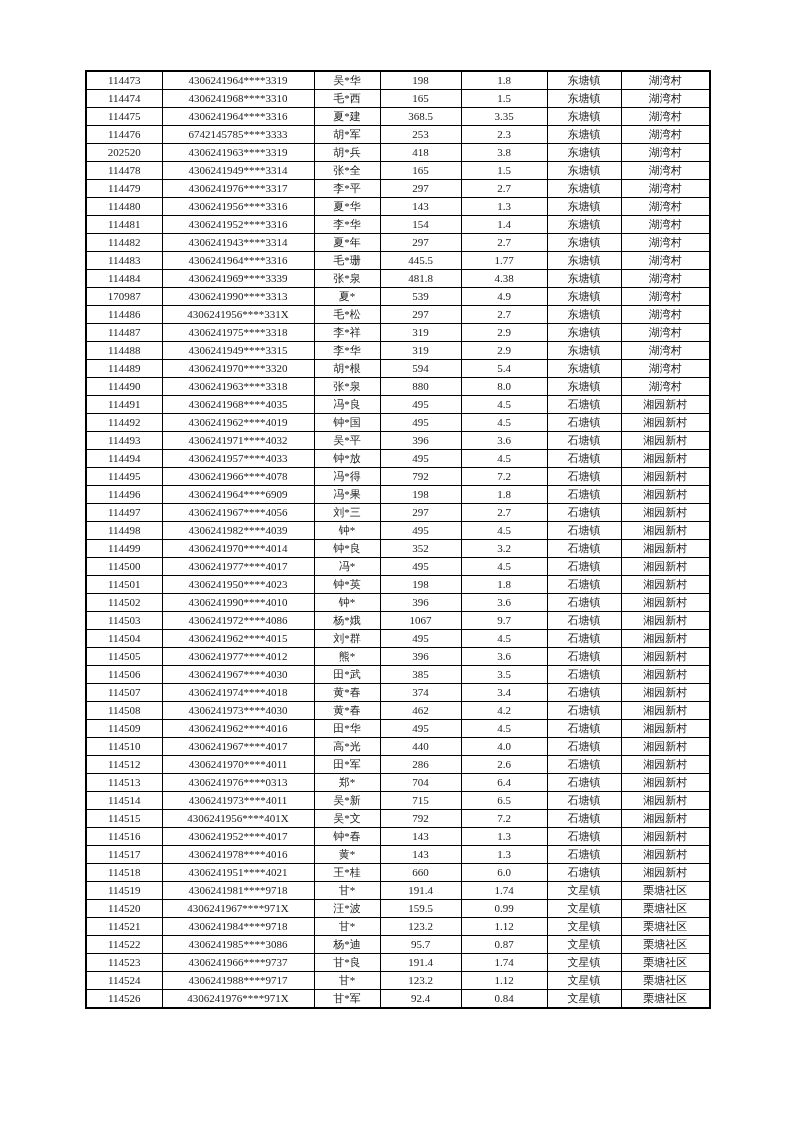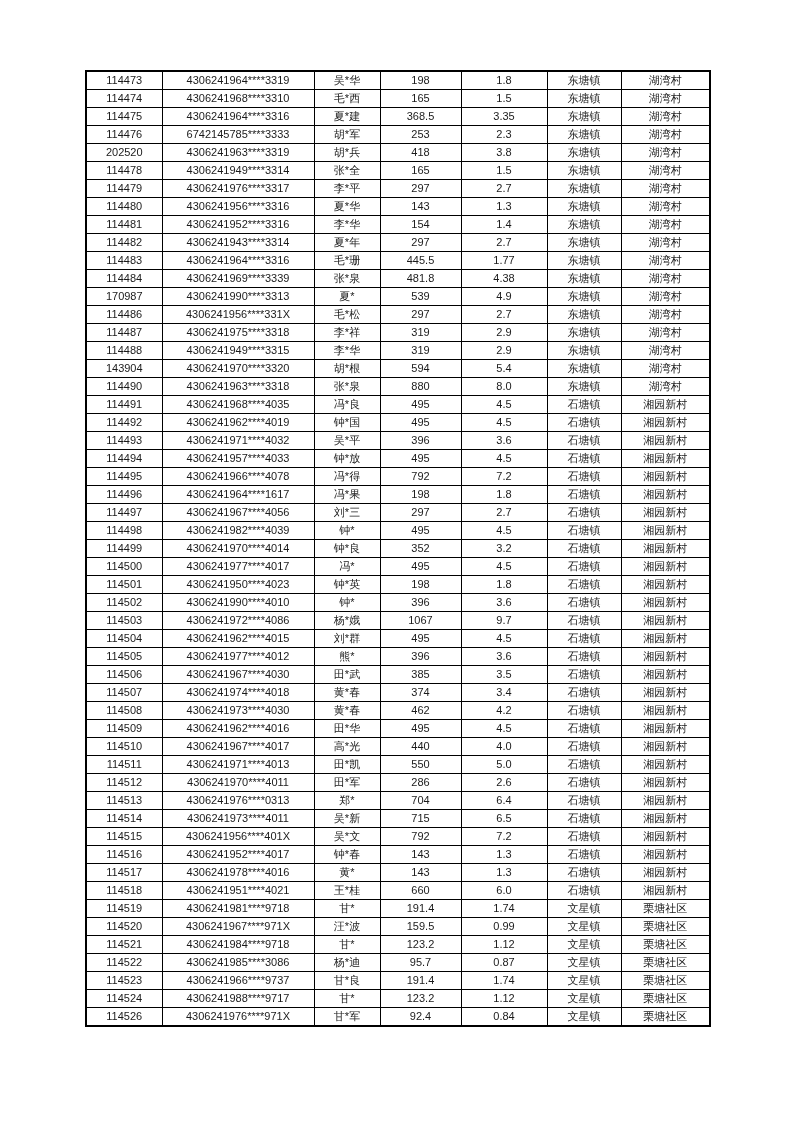--- a/index.html
+++ b/index.html
@@ -5,21 +5,21 @@
   html, body {
     margin: 0;
     padding: 0;
     background: #ffffff;
   }
   .page {
     position: relative;
     width: 794px;
     height: 1122px;
     background: #ffffff;
-    font-family: Liberation Sans, sans-serif;
+    font-family: Liberation Serif, serif;
     color: #000000;
     overflow: hidden;
     border-radius: 20px;
   }
   .data-table {
     position: absolute;
     left: 85px;
     top: 70px;
     width: 624px;
     border-collapse: collapse;
@@ -199,21 +199,21 @@
         <tr>
     <td>114488</td>
     <td>4306241949****3315</td>
     <td>李*华</td>
     <td>319</td>
     <td>2.9</td>
     <td>东塘镇</td>
     <td>湖湾村</td>
   </tr>
         <tr>
-    <td>143904</td>
+    <td>114489</td>
     <td>4306241970****3320</td>
     <td>胡*根</td>
     <td>594</td>
     <td>5.4</td>
     <td>东塘镇</td>
     <td>湖湾村</td>
   </tr>
         <tr>
     <td>114490</td>
     <td>4306241963****3318</td>
@@ -263,21 +263,21 @@
     <td>114495</td>
     <td>4306241966****4078</td>
     <td>冯*得</td>
     <td>792</td>
     <td>7.2</td>
     <td>石塘镇</td>
     <td>湘园新村</td>
   </tr>
         <tr>
     <td>114496</td>
-    <td>4306241964****1617</td>
+    <td>4306241964****6909</td>
     <td>冯*果</td>
     <td>198</td>
     <td>1.8</td>
     <td>石塘镇</td>
     <td>湘园新村</td>
   </tr>
         <tr>
     <td>114497</td>
     <td>4306241967****4056</td>
     <td>刘*三</td>
@@ -397,29 +397,20 @@
         <tr>
     <td>114510</td>
     <td>4306241967****4017</td>
     <td>高*光</td>
     <td>440</td>
     <td>4.0</td>
     <td>石塘镇</td>
     <td>湘园新村</td>
   </tr>
         <tr>
-    <td>114511</td>
-    <td>4306241971****4013</td>
-    <td>田*凯</td>
-    <td>550</td>
-    <td>5.0</td>
-    <td>石塘镇</td>
-    <td>湘园新村</td>
-  </tr>
-        <tr>
     <td>114512</td>
     <td>4306241970****4011</td>
     <td>田*军</td>
     <td>286</td>
     <td>2.6</td>
     <td>石塘镇</td>
     <td>湘园新村</td>
   </tr>
         <tr>
     <td>114513</td>

